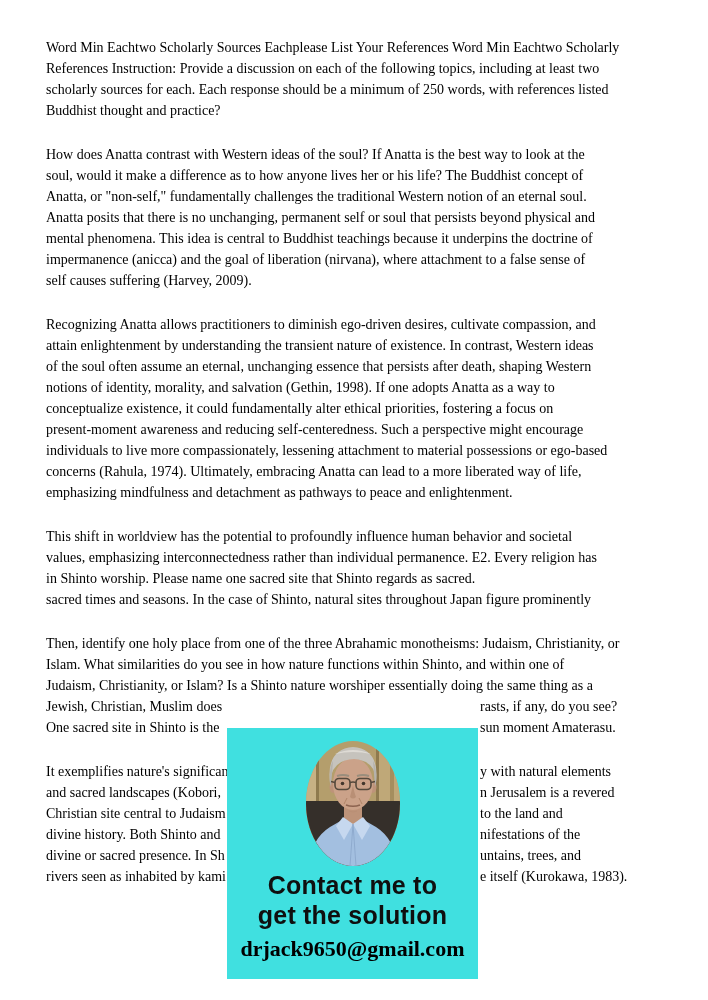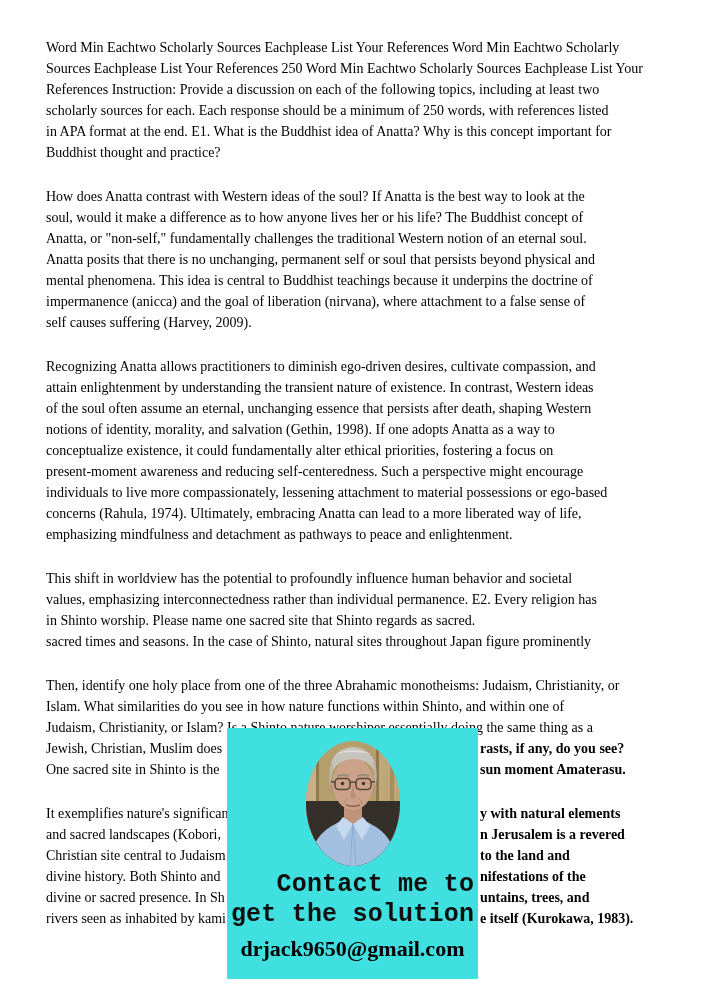--- a/index.html
+++ b/index.html
@@ -6,52 +6,50 @@
   body {
     width:708px; height:1000px; background:#ffffff; overflow:hidden;
     position:relative; font-family:"Liberation Serif", serif;
   }
   .doc {
     position:absolute; left:46px; top:37px; width:616px;
     font-size:14px; line-height:21px; color:#000;
   }
   .paragraph { margin:0 0 23px 0; }
   .line { position:relative; white-space:nowrap; height:21px; }
-  .frag-right { position:absolute; left:434px; top:0;font-weight:bold; }
+  .frag-right { position:absolute; left:434px; top:0; }
   .overlay {
     position:absolute; left:227px; top:728px; width:251px; height:251px;
     background:#40E0E0; z-index:5;
     display:flex; flex-direction:column; align-items:center;
   }
   .photo {
     flex:none; margin-top:13px; width:94px; height:125px;
     border-radius:50%; overflow:hidden;
   }
   .photo svg { display:block; }
   .cta {
-    margin-top:4px; font-family:Liberation Mono, monospace;
+    margin-top:4px; font-family:Liberation Sans, sans-serif;
     font-weight:700; font-size:25px; line-height:30px;
-    color:#0f0f0f; text-align:right; letter-spacing:0.2px;
+    color:#0f0f0f; text-align:center; letter-spacing:0.2px;
   }
   .email {
     margin-top:6px; font-family:"Liberation Serif", serif;
     font-weight:700; font-size:22px; line-height:26px; color:#000;
     text-align:left;
   }
 </style>
 </head>
 <body>
 
 <div class="doc">
     <div class="paragraph">
       <div class="line">Word Min Eachtwo Scholarly Sources Eachplease List Your References Word Min Eachtwo Scholarly</div>
-      <div class="line">Sources Eachplease List Your References 250 Word Min Eachtwo Scholarly Sources Eachplease List Your</div>
       <div class="line">References Instruction: Provide a discussion on each of the following topics, including at least two</div>
       <div class="line">scholarly sources for each. Each response should be a minimum of 250 words, with references listed</div>
-      <div class="line">in APA format at the end. E1. What is the Buddhist idea of Anatta? Why is this concept important for</div>
       <div class="line">Buddhist thought and practice?</div>
     </div>
     <div class="paragraph">
       <div class="line">How does Anatta contrast with Western ideas of the soul? If Anatta is the best way to look at the</div>
       <div class="line">soul, would it make a difference as to how anyone lives her or his life? The Buddhist concept of</div>
       <div class="line">Anatta, or "non-self," fundamentally challenges the traditional Western notion of an eternal soul.</div>
       <div class="line">Anatta posits that there is no unchanging, permanent self or soul that persists beyond physical and</div>
       <div class="line">mental phenomena. This idea is central to Buddhist teachings because it underpins the doctrine of</div>
       <div class="line">impermanence (anicca) and the goal of liberation (nirvana), where attachment to a false sense of</div>
       <div class="line">self causes suffering (Harvey, 2009).</div>

